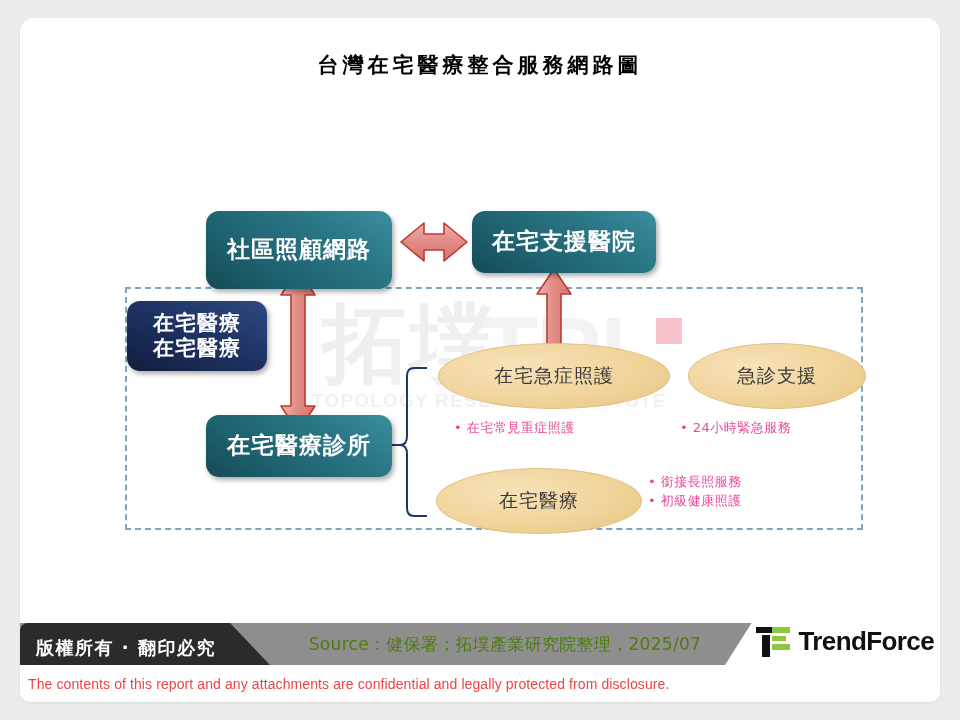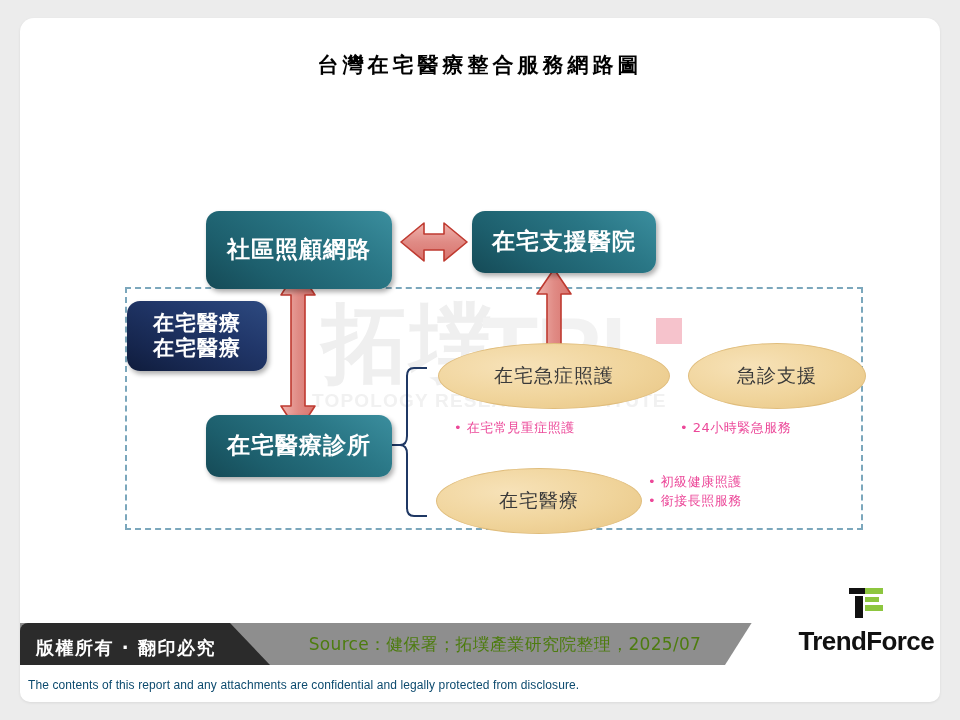--- a/index.html
+++ b/index.html
@@ -175,34 +175,34 @@
   #logo-plate {
     position: absolute;
     right: 0; bottom: 37px;
     width: 215px; height: 60px;
     background: #ffffff;
     clip-path: polygon(38px 0, 215px 0, 215px 100%, 0 100%);
   }
   #logo-wrap {
     position: absolute;
     right: 6px; bottom: 45px;
-    display: flex; align-items: center; gap: 8px; flex-direction: column;
+    display: flex; align-items: center; gap: 8px;
   }
   #logo-mark { width: 34px; height: 30px; }
   #logo-text {
     font-family: "Liberation Sans", sans-serif;
     font-size: 26px; font-weight: bold;
     color: #111111; letter-spacing: -0.6px;
   }
   #disclaimer {
     position: absolute;
     left: 8px; bottom: 10px;
     font-family: "Liberation Sans", sans-serif;
-    font-size: 12px;
-    color: #0c4a6e;
+    font-size: 14px;
+    color: #ef4444;
     letter-spacing: 0.1px;
   }
 </style>
 </head>
 <body>
 
 <div id="slide">
 
   <div id="watermark">
     <div id="wm-cjk">拓墣</div>
@@ -276,22 +276,22 @@
     <span>在宅醫療</span>
   </div>
 
   <div id="bul-acute" class="bullets">
     <div class="b">在宅常見重症照護</div>
   </div>
   <div id="bul-er" class="bullets">
     <div class="b">24小時緊急服務</div>
   </div>
   <div id="bul-home" class="bullets">
+    <div class="b">銜接長照服務</div>
     <div class="b">初級健康照護</div>
-    <div class="b">銜接長照服務</div>
   </div>
 
   <div id="footer-band"></div>
   <div id="footer-black"></div>
   <div id="footer-copyright">版權所有 · 翻印必究</div>
   <div id="footer-source">Source：健保署；拓墣產業研究院整理，2025/07</div>
 
   <div id="logo-plate"></div>
   <div id="logo-wrap">
     <svg id="logo-mark" viewBox="0 0 34 30">

